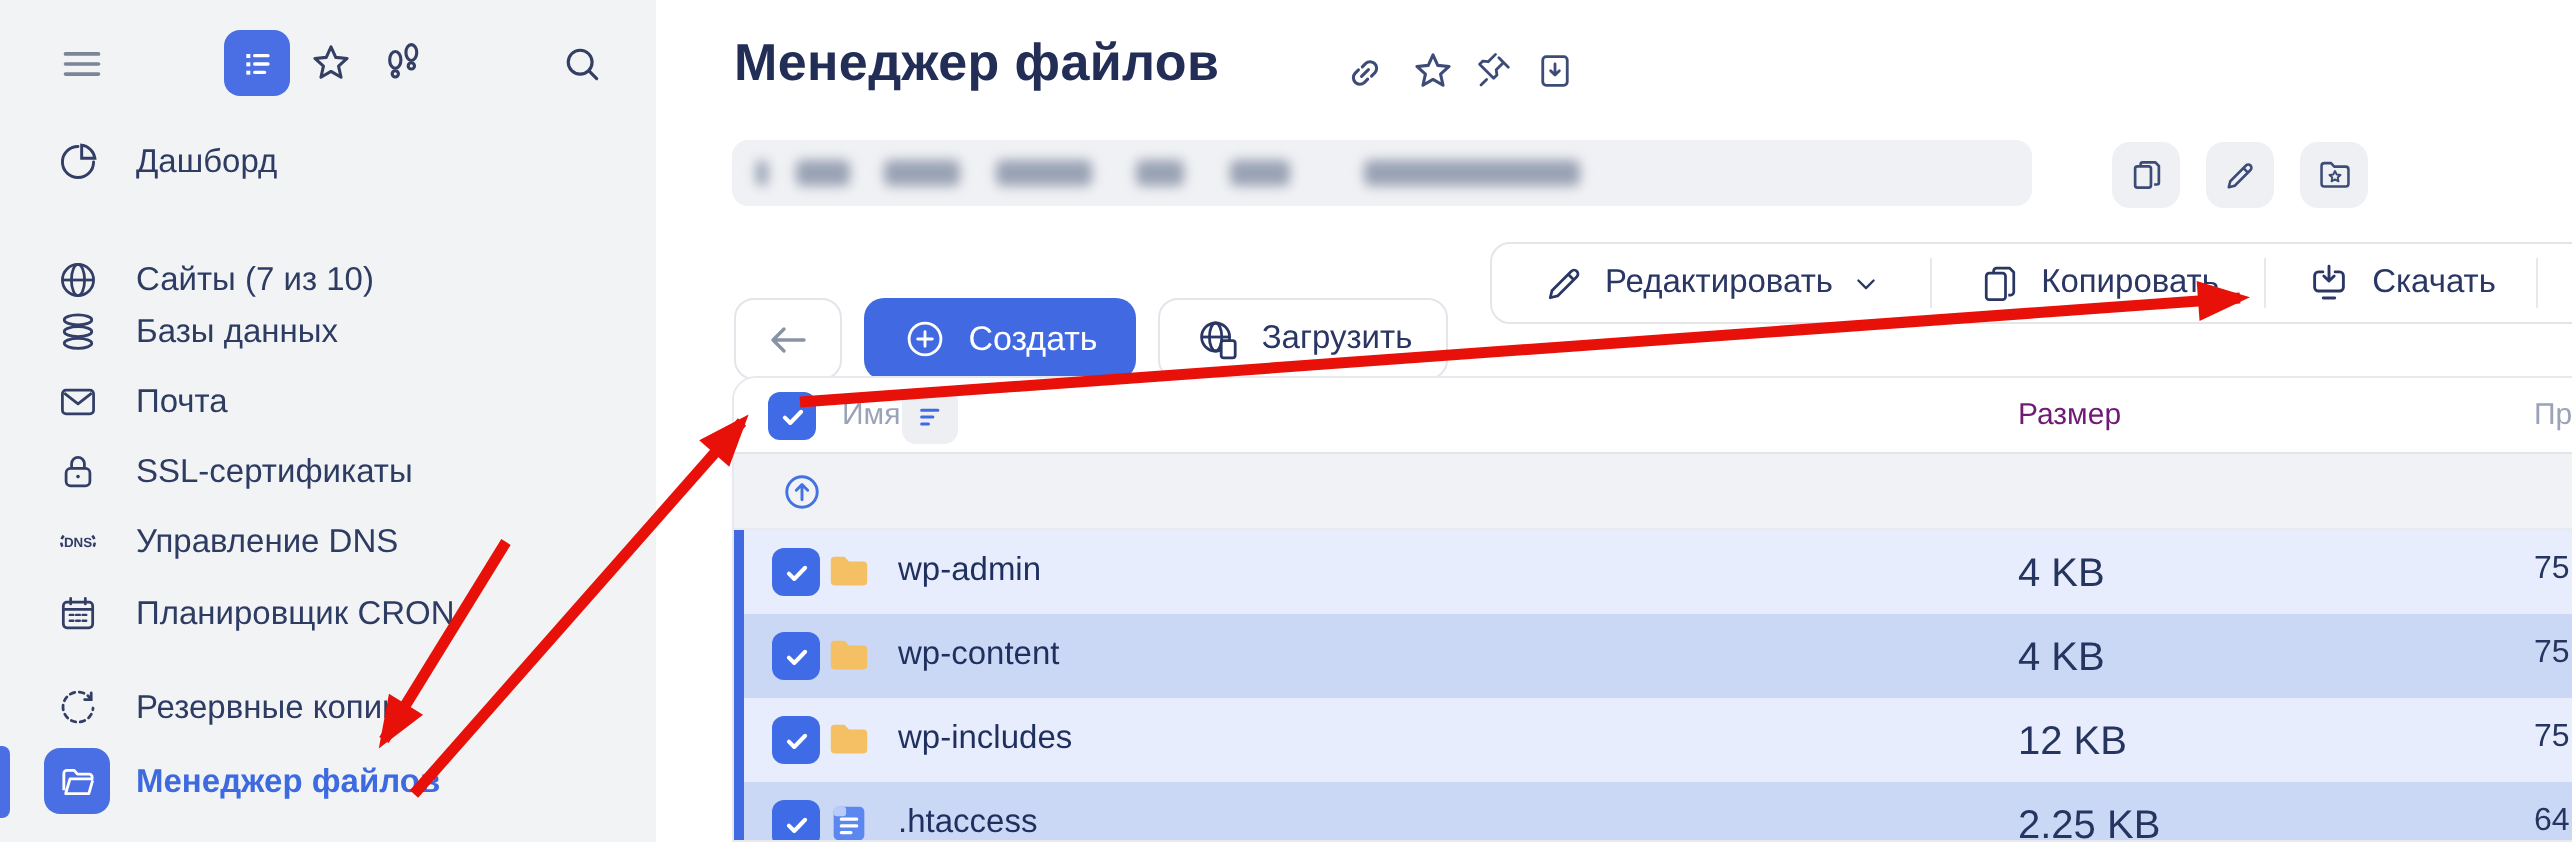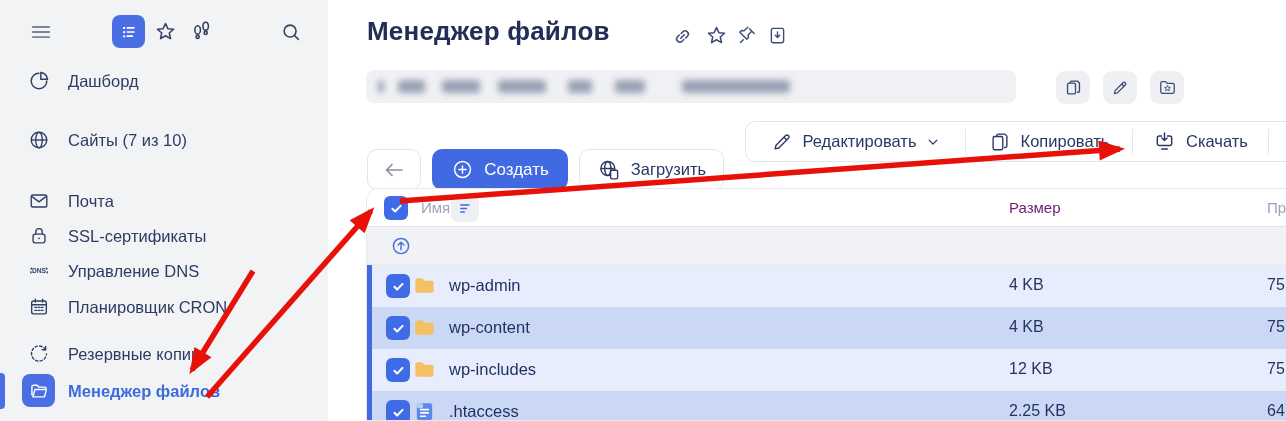--- a/index.html
+++ b/index.html
@@ -58,21 +58,21 @@
     border-bottom:1px solid #e9eaee; cursor:pointer; }
   #row-back .back-label { position:absolute; left:59px; top:9px; font-size:16.5px; color:#0f766e;margin-top:42px; }
   .file-row { position:absolute; left:0; width:100%; height:42px; cursor:pointer; }
   .file-row.light { background:#e7edfc; }
   .file-row.dark { background:#cad8f6; }
   .sel-bar { position:absolute; left:0; top:0; width:5px; height:42px; background:#4169e1; }
   .checkbox { position:absolute; width:24px; height:24px; background:#3f6be6; border-radius:6px;
     display:flex; align-items:center; justify-content:center; cursor:pointer; }
   .f-icon { position:absolute; left:46px; top:9px; }
   .f-name { position:absolute; left:82px; top:11px; font-size:16.5px; color:#1f2f5e; }
-  .f-size { position:absolute; left:642px; top:11px; font-size:16px; color:#26355f; }
+  .f-size { position:absolute; left:642px; top:11px; font-size:20px; color:#26355f; }
   .f-perm { position:absolute; left:900px; top:11px; font-size:16px; color:#26355f; }
 
   #arrows { position:absolute; left:0; top:0; width:1286px; height:421px; pointer-events:none; z-index:60; }
   svg.ic { display:block; }
 </style>
 </head>
 <body>
 
 <div id="stage">
 
@@ -121,20 +121,30 @@
     </div>
     <div class="menu-item" style="top:124px;">
       <span class="mi-icon">
         <svg class="ic" width="22" height="22" viewBox="0 0 24 24" fill="none" stroke="#323e66" stroke-width="1.5">
             <circle cx="12" cy="12" r="8.5"></circle>
             <ellipse cx="12" cy="12" rx="3.6" ry="8.5"></ellipse>
             <path d="M3.5 12h17"></path>
           </svg>
       </span>
       <span class="mi-label">Сайты (7 из 10)</span>
+    </div>
+    <div class="menu-item" style="top:150px;">
+      <span class="mi-icon">
+        <svg class="ic" width="22" height="22" viewBox="0 0 24 24" fill="none" stroke="#323e66" stroke-width="1.5">
+            <ellipse cx="12" cy="5.4" rx="7.5" ry="2.7"></ellipse>
+            <ellipse cx="12" cy="11.8" rx="7.5" ry="2.7"></ellipse>
+            <ellipse cx="12" cy="18.2" rx="7.5" ry="2.7"></ellipse>
+          </svg>
+      </span>
+      <span class="mi-label">Базы данных</span>
     </div>
     <div class="menu-item" style="top:185px;">
       <span class="mi-icon">
         <svg class="ic" width="22" height="22" viewBox="0 0 24 24" fill="none" stroke="#323e66" stroke-width="1.5" stroke-linejoin="round">
             <rect x="3.5" y="5.5" width="17" height="13" rx="2"></rect>
             <path d="M4.5 7.2L12 13l7.5-5.8"></path>
           </svg>
       </span>
       <span class="mi-label">Почта</span>
     </div>

